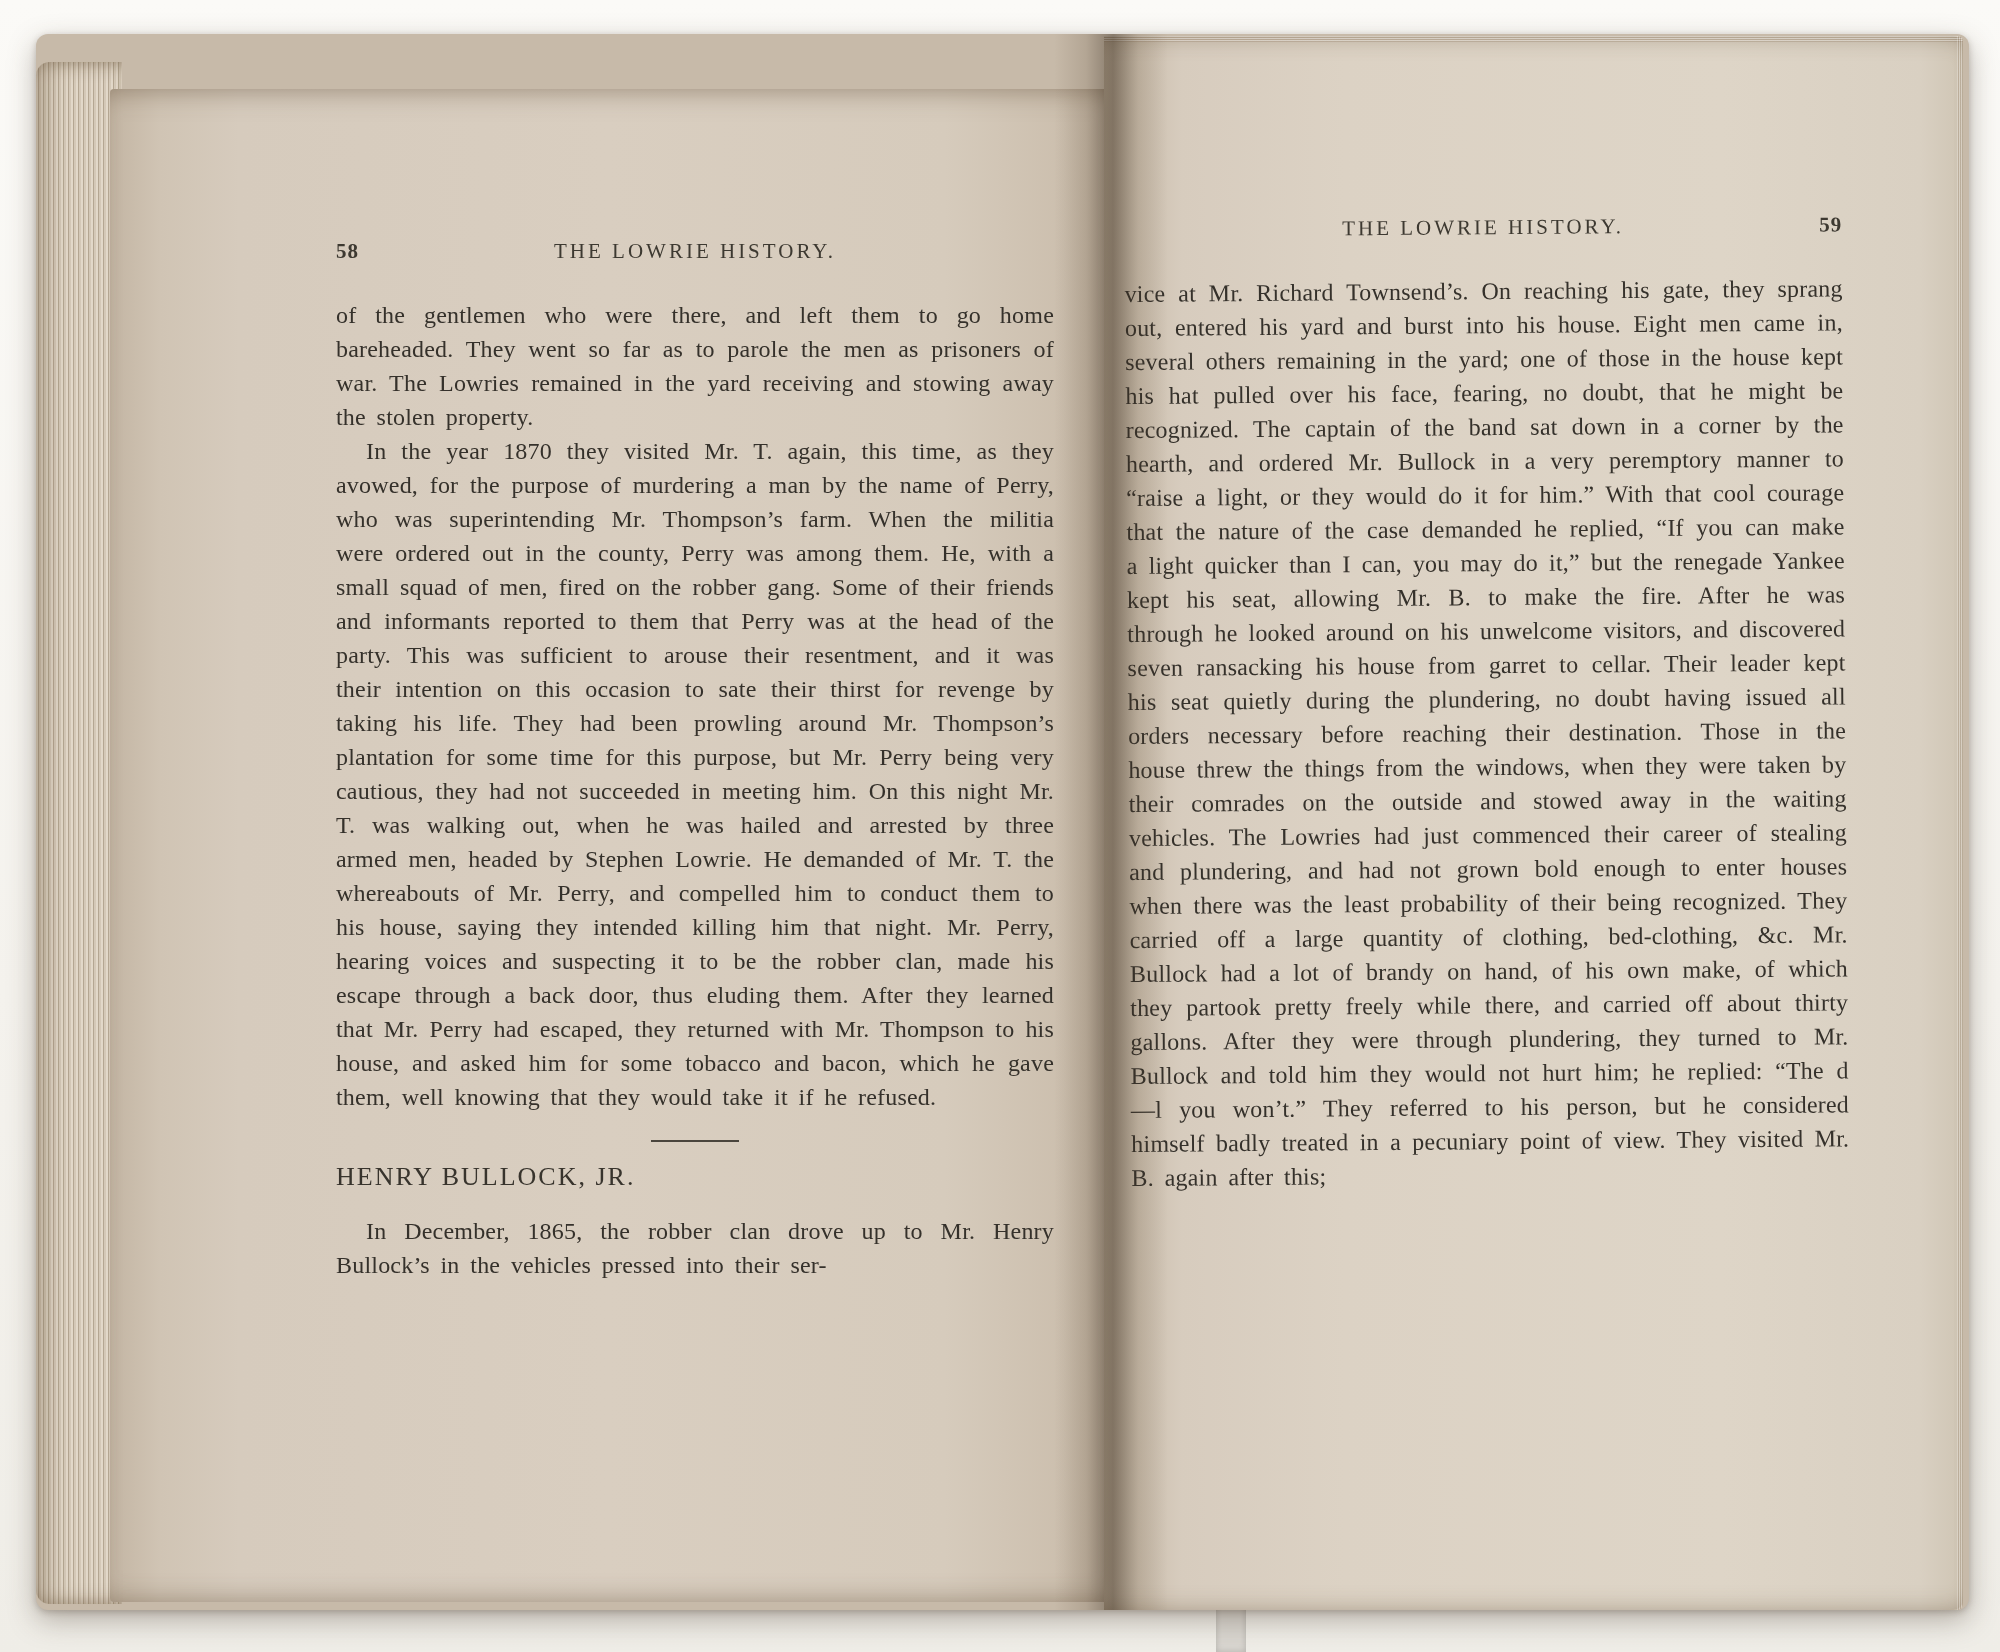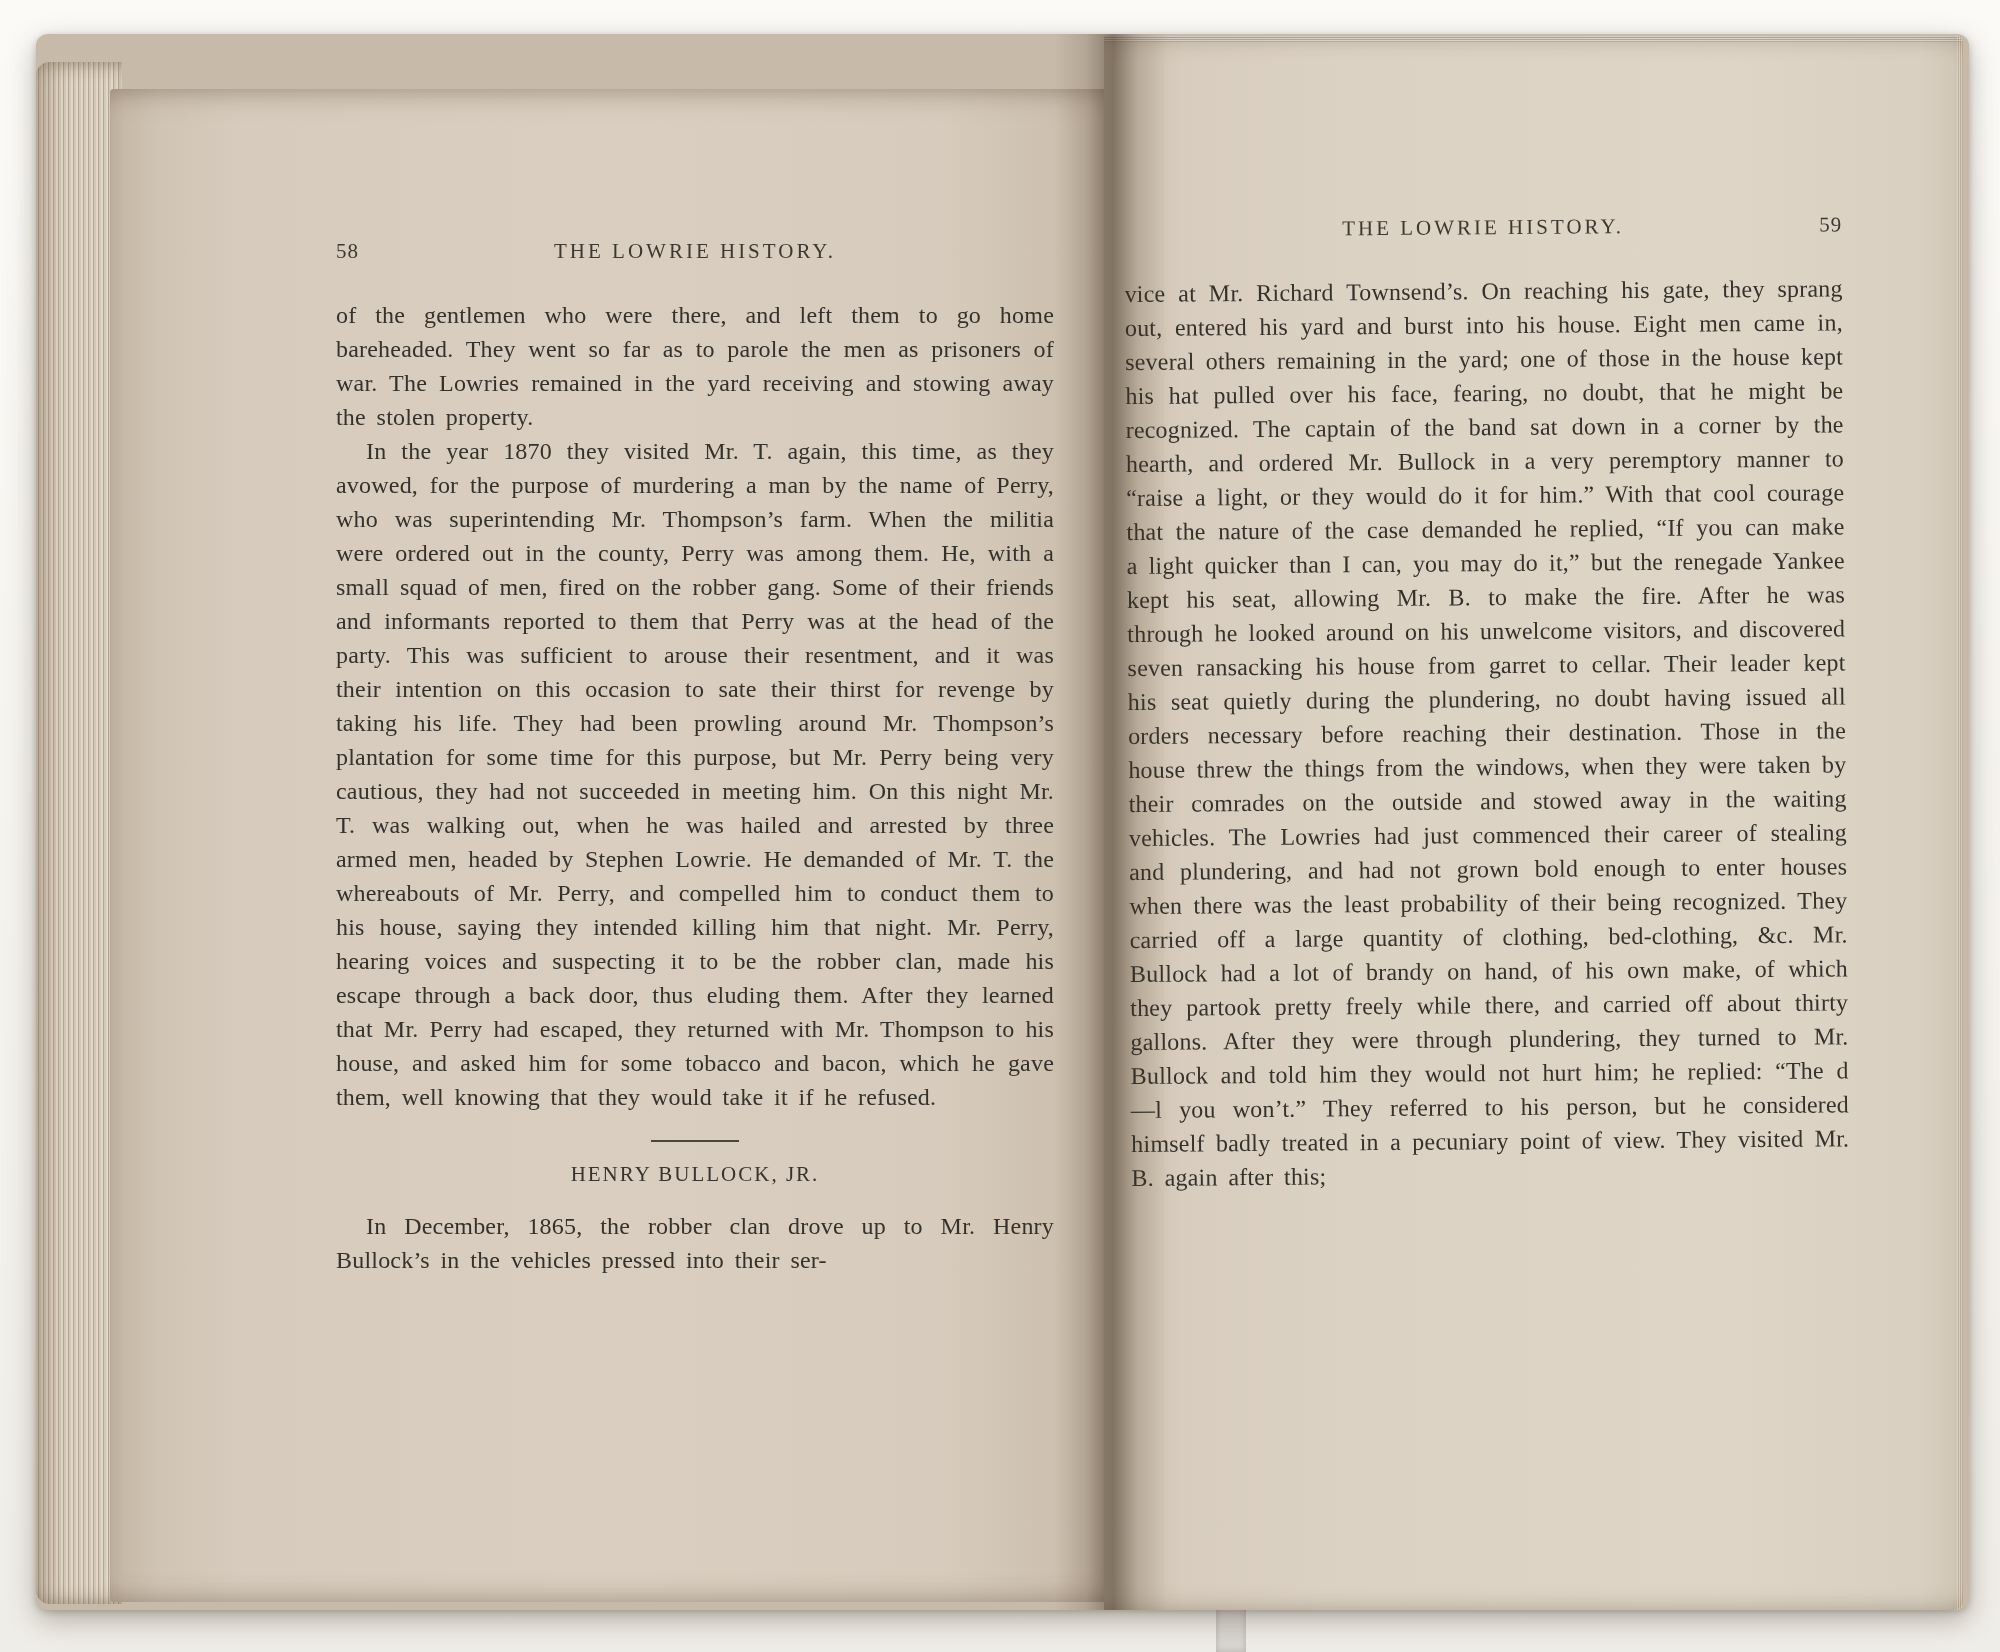--- a/index.html
+++ b/index.html
@@ -70,34 +70,34 @@
       rgba(48,35,22,0.42) 52%, rgba(78,60,40,0.15) 74%, rgba(78,60,40,0) 100%);
   }
   .text-block { position:relative; z-index:3; color:#35312b; }
   .page.left  .text-block { margin:150px 0 0 226px; width:718px; }
   .page.right .text-block { margin:182px 0 0 20px;  width:718px;
     transform:rotate(-0.45deg); transform-origin:0 0; }
   .page-header {
     display:flex; align-items:baseline;
     font-size:21px; color:#3d3931; margin-bottom:34px;
   }
-  .page-num { min-width:62px; display:inline-block; letter-spacing:1px; }
+  .page-num { min-width:62px; display:inline-block; letter-spacing:1px;font-weight:bold; }
   .page-header .page-num:last-child { text-align:right; }
   .running-title { flex:1; text-align:center; letter-spacing:3px; }
   .body-par {
     margin:0; font-size:24px; line-height:34px;
     text-align:justify; word-spacing:4.5px; letter-spacing:0.2px;
   }
   .indent { text-indent:30px; }
   .section-divider {
     width:88px; border-top:2px solid #4a453d; margin:26px auto 20px;
   }
   .section-heading {
-    margin:0 0 22px 0; text-align:center;
-    font-size:21px; font-weight:400; letter-spacing:2px; color:#38342d;
+    margin:0 0 22px 0; 
+    font-size:26px; font-weight:400; letter-spacing:2px; color:#38342d;
   }
 </style>
 </head>
 <body>
 
 <div class="scene">
   <div class="cradle"></div>
 
   <div class="book">
     <div class="page-stack"></div>

